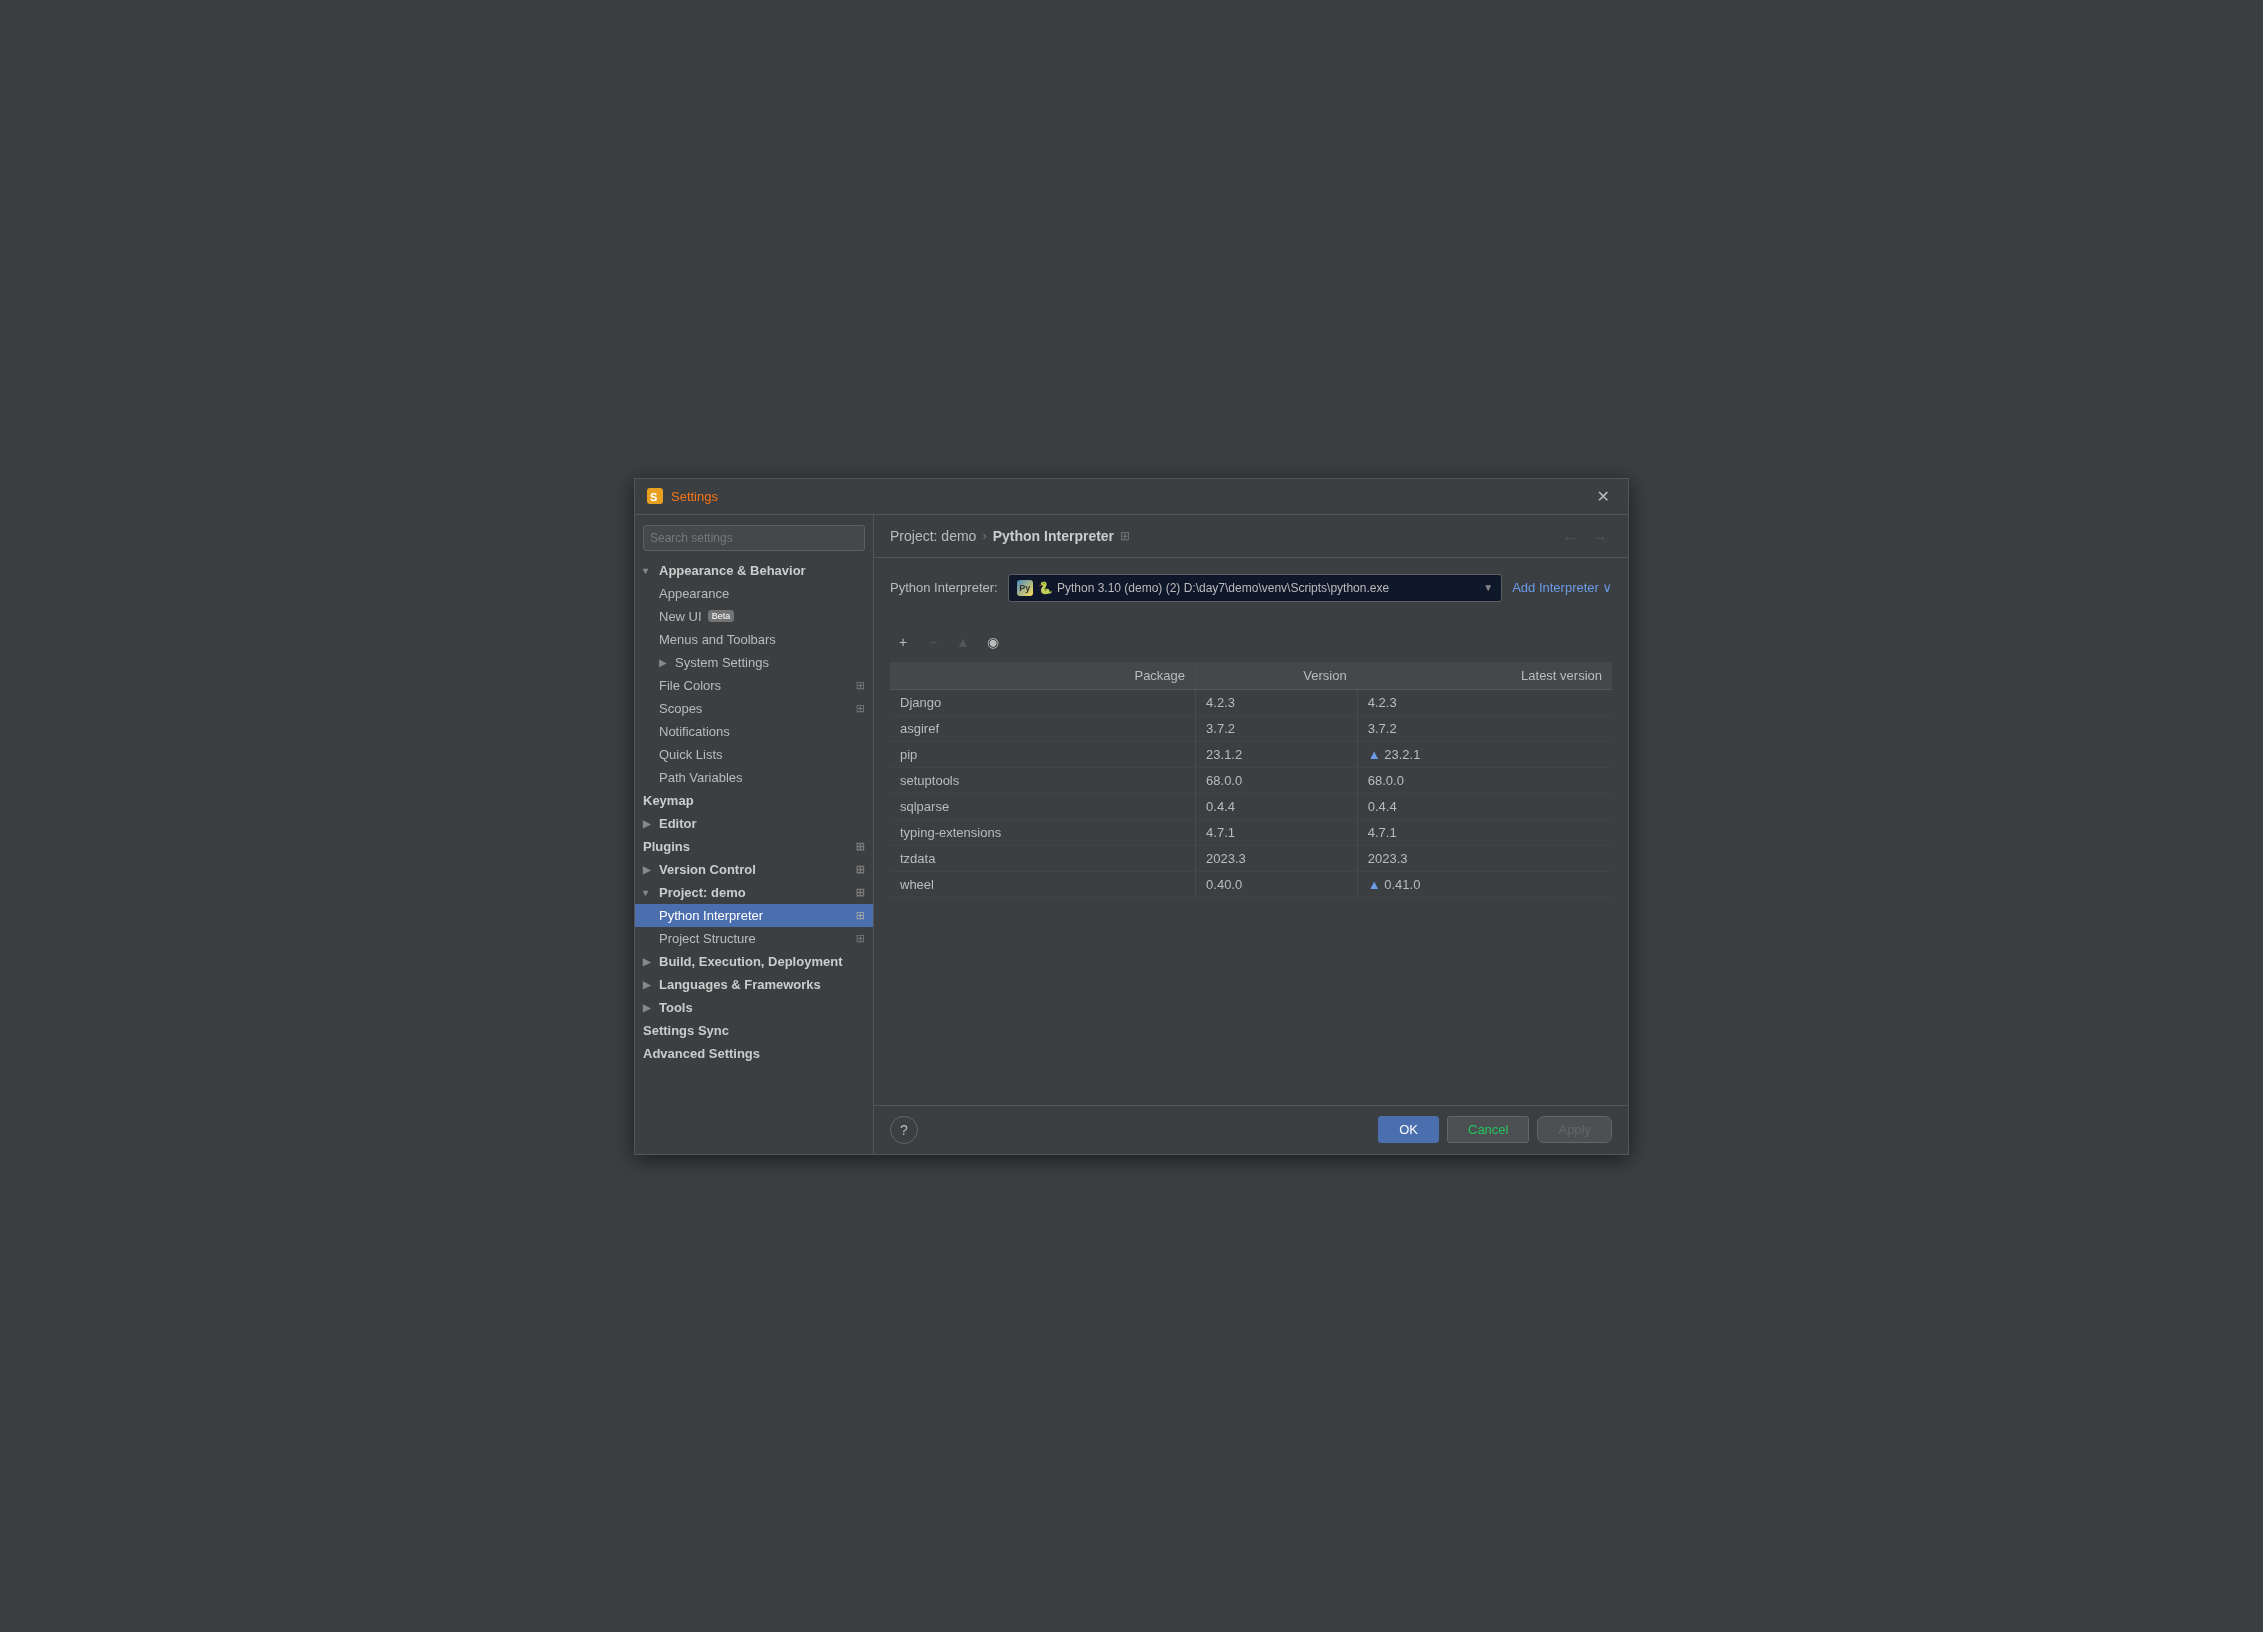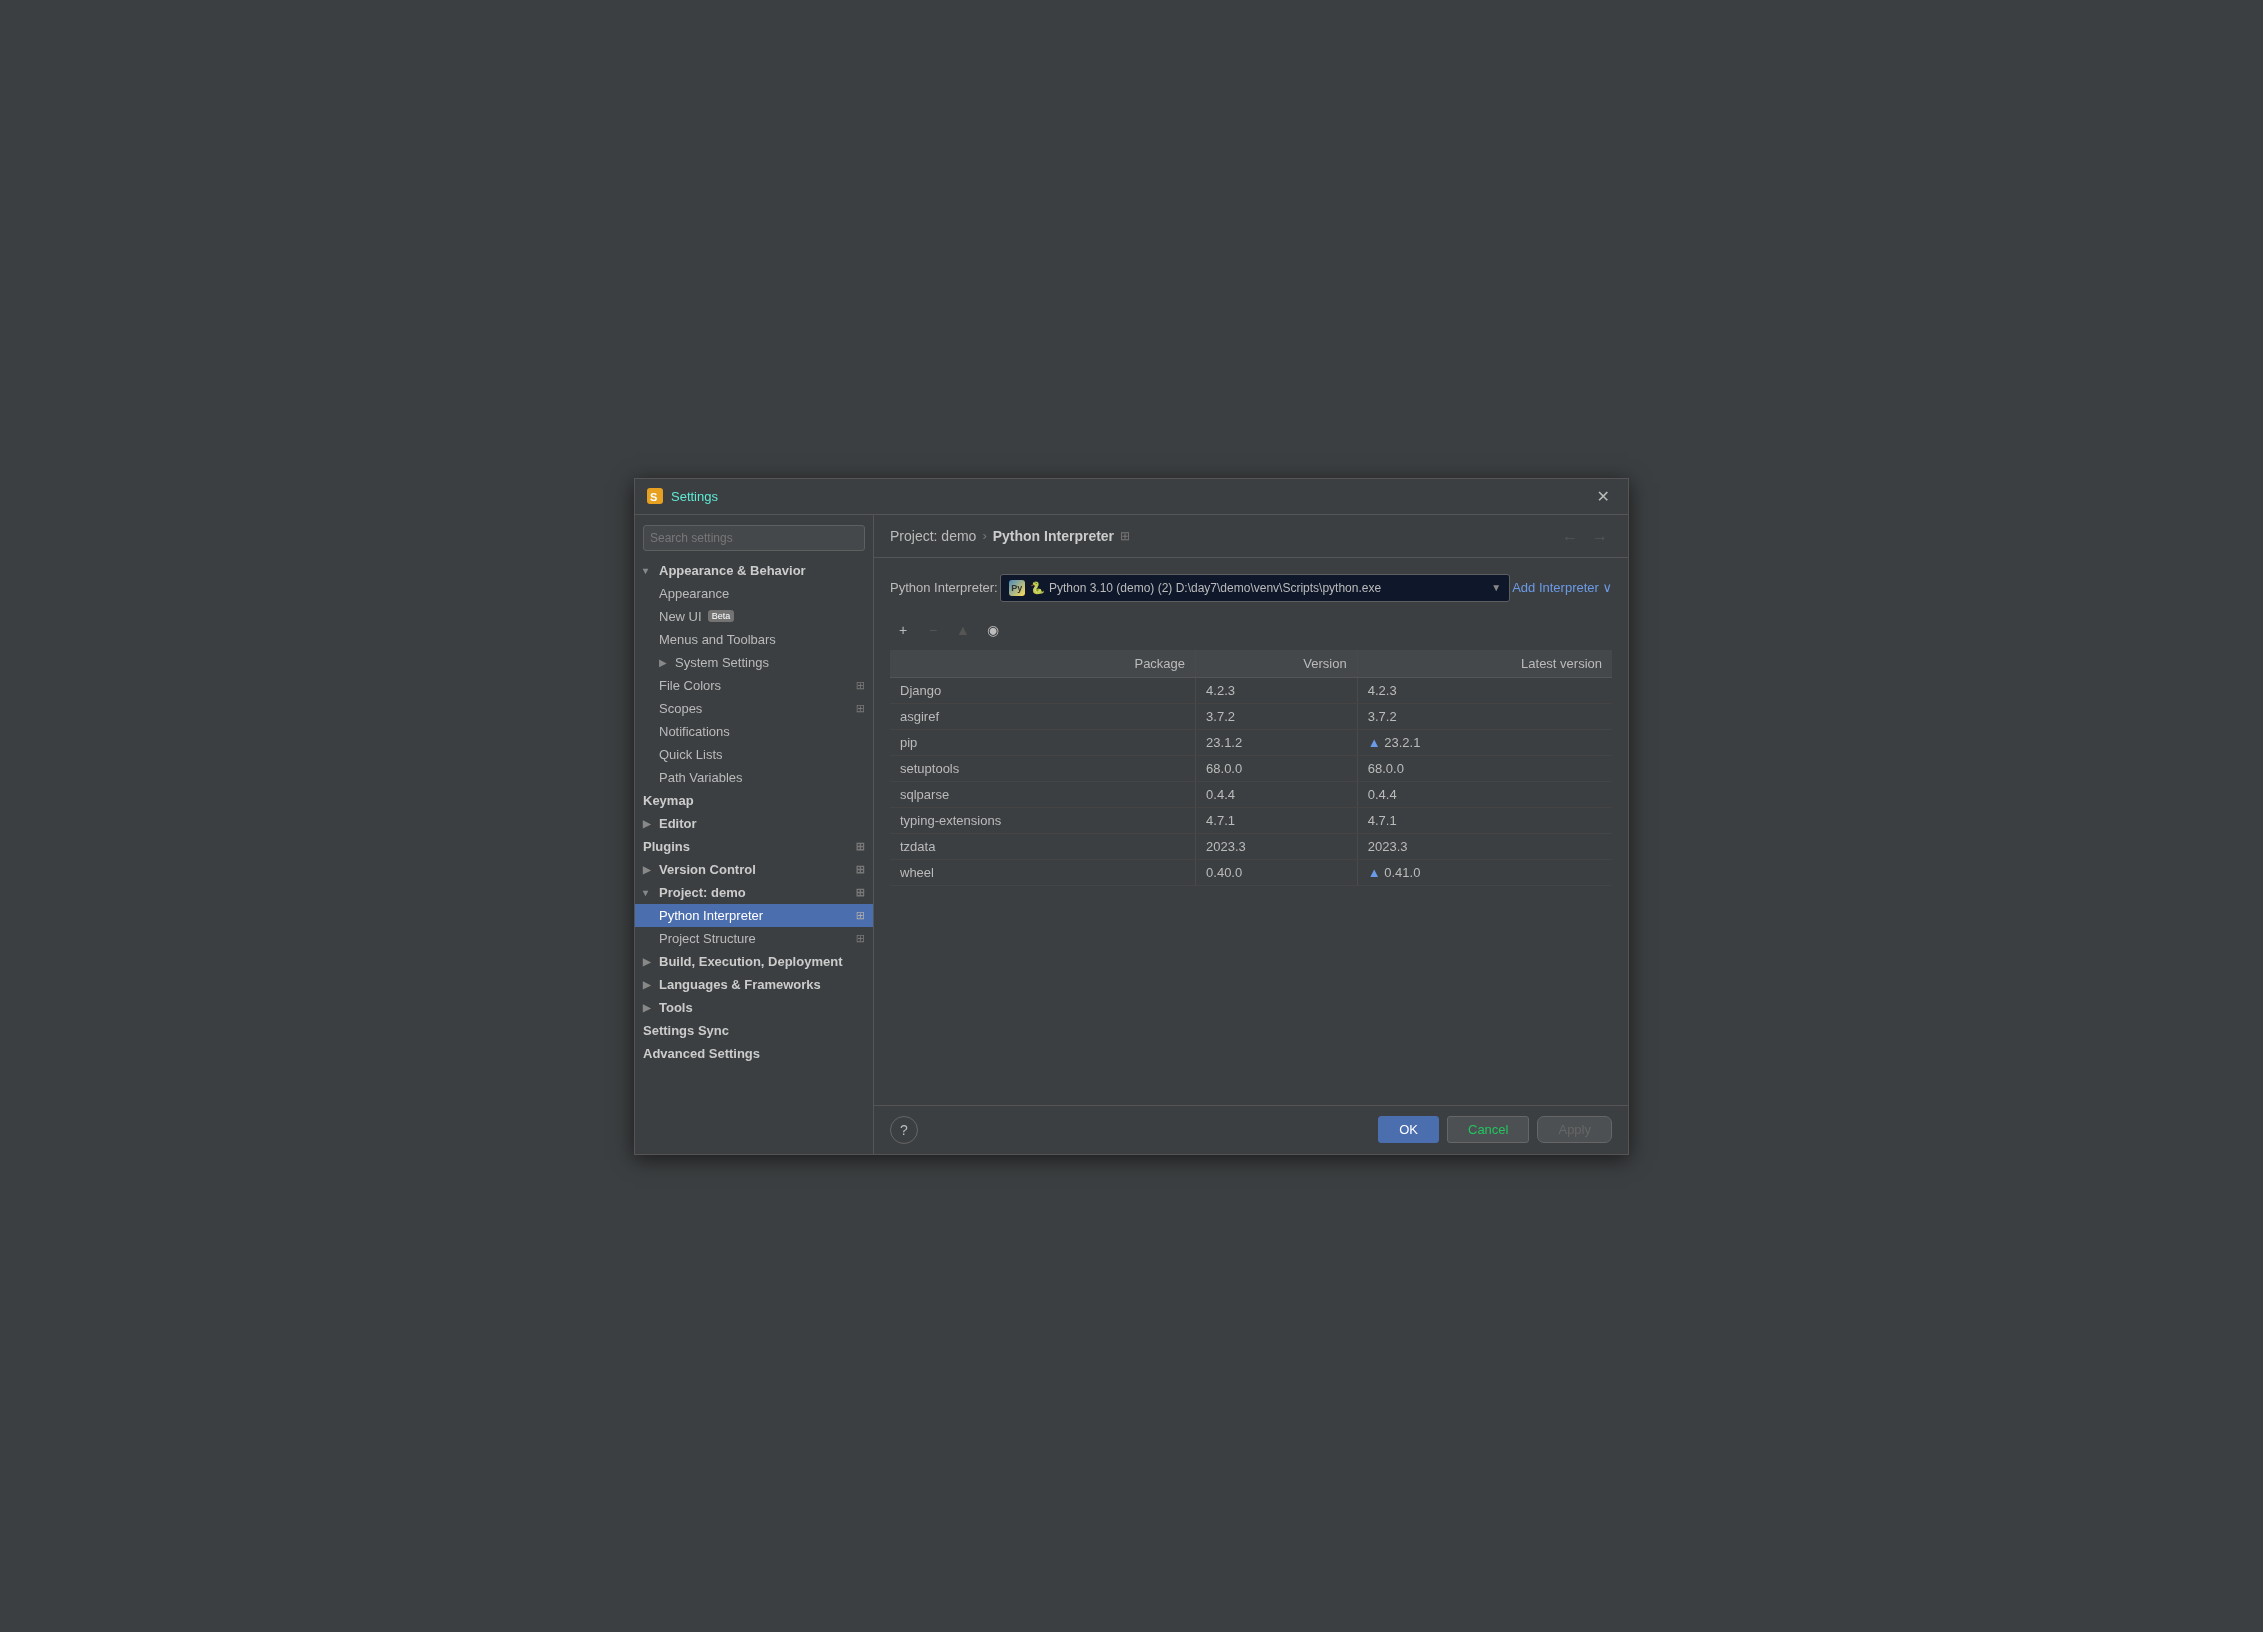--- a/index.html
+++ b/index.html
@@ -33,21 +33,21 @@
     }
     .title-bar-icon {
       width: 16px;
       height: 16px;
       margin-right: 8px;
       display: inline-flex;
       align-items: center;
       justify-content: center;
     }
     .title-bar-text {
-      color: #5eead4;
+      color: #f97316;
       font-size: 13px;
       flex: 1;
     }
     .title-bar-close {
       cursor: pointer;
       color: #bbb;
       font-size: 16px;
       padding: 2px 6px;
     }
     .body {
@@ -166,22 +166,22 @@
     }
     .nav-btn.disabled { color: #555; cursor: default; }
     .content-area {
       flex: 1;
       padding: 16px;
       overflow-y: auto;
     }
     .interpreter-row {
       display: flex;
       align-items: center;
-      margin-bottom: 16px;
-      gap: 2px;
+      margin-bottom: 28px;
+      gap: 10px;
       justify-content: space-between;
     }
     .interpreter-label {
       color: #bbb;
       white-space: nowrap;
       font-size: 13px;
     }
     .interpreter-dropdown {
       flex: 1;
       background: #0f172a;

